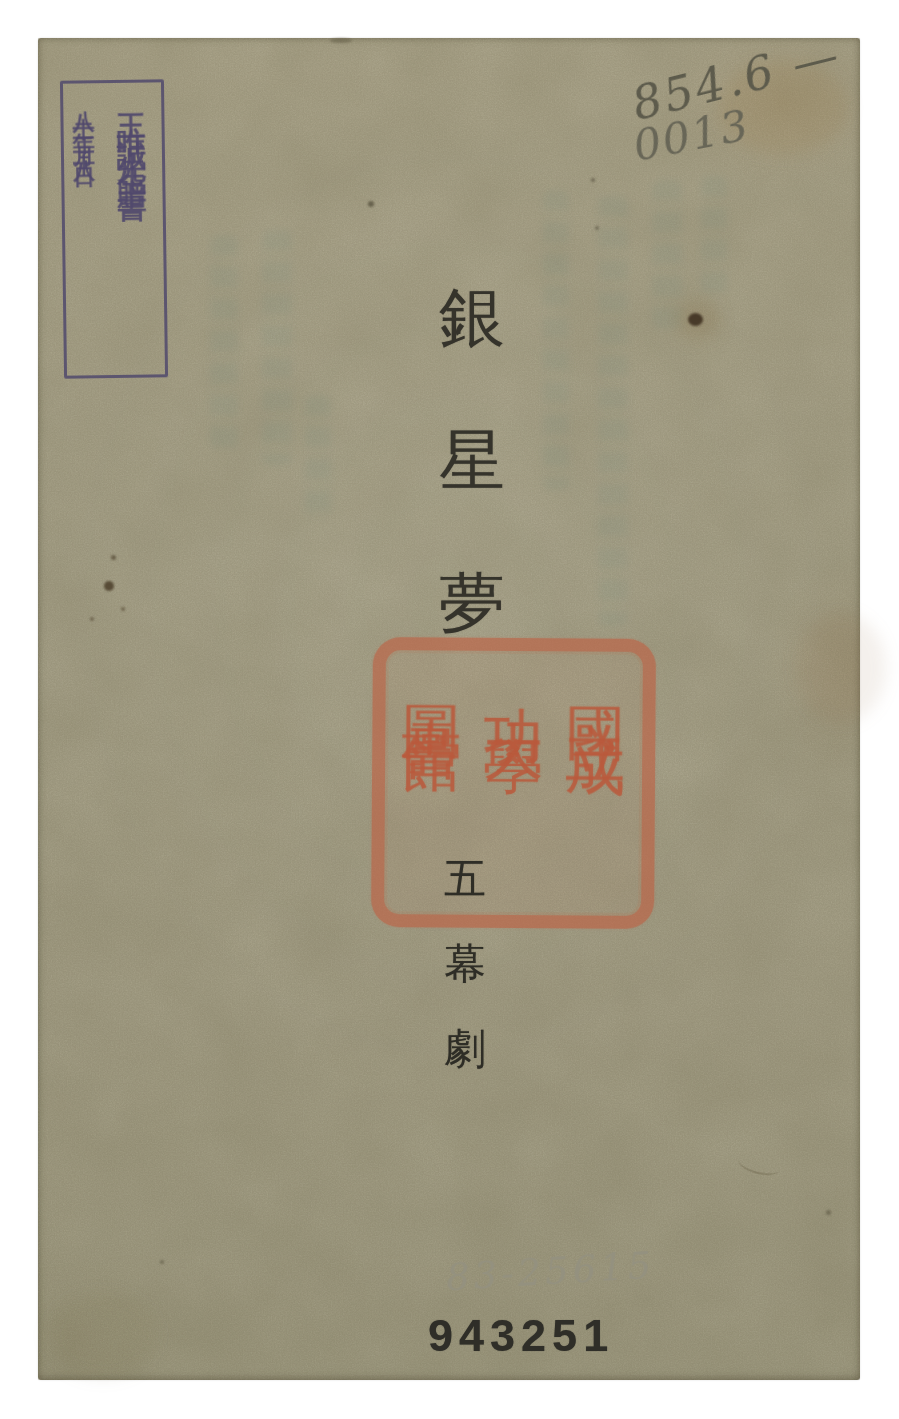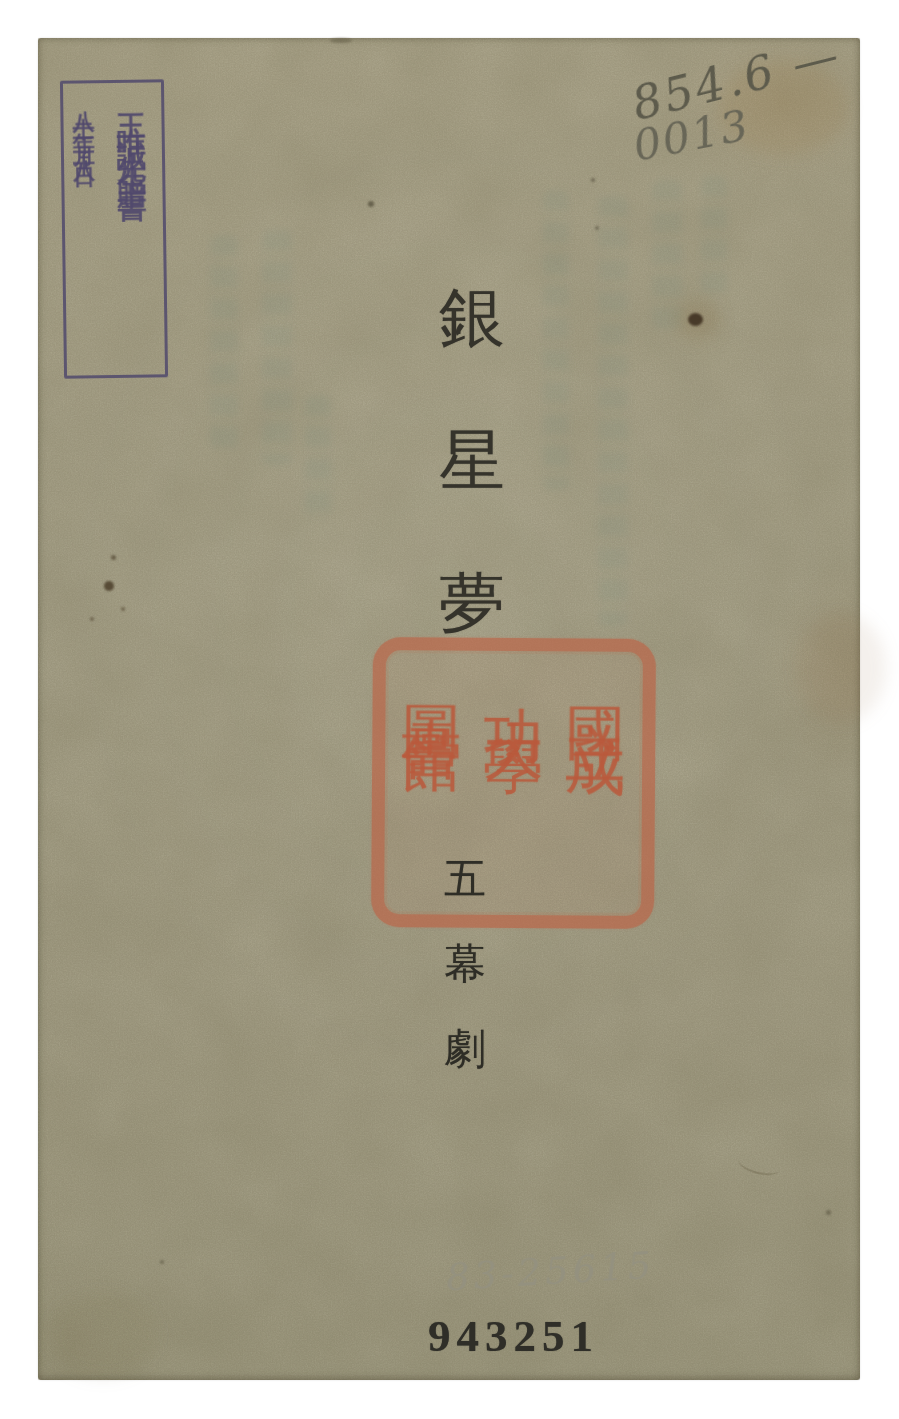--- a/index.html
+++ b/index.html
@@ -91,21 +91,21 @@
     position:absolute;font-style:italic;font-family:"DejaVu Serif",serif;
     filter:blur(0.35px);white-space:nowrap;z-index:4;
   }
   .hand.call1{left:592px;top:14px;font-size:46px;color:#5d5b4c;transform:rotate(-14deg);letter-spacing:3px;}
   .hand.call2{left:595px;top:72px;font-size:43px;color:#686657;transform:rotate(-11deg);letter-spacing:2px;}
   .hand.accession{left:408px;top:1212px;font-size:37px;color:#94917f;transform:rotate(-3.5deg);letter-spacing:4px;}
 
   
   .num-stamp{
     position:absolute;left:390px;top:1272px;
-    font-family:Liberation Serif, serif;font-weight:bold;font-size:45px;
+    font-family:Liberation Sans, sans-serif;font-weight:bold;font-size:45px;
     letter-spacing:6px;color:#2f2e28;
     filter:blur(0.3px);text-shadow:0 0 1px rgba(47,46,40,0.6);z-index:4;
   }
 
   .edge-chip{position:absolute;left:292px;top:0px;width:22px;height:5px;
     background:rgba(96,90,68,0.5);filter:blur(1.2px);border-radius:50%;}
 </style>
 </head>
 <body>
 

